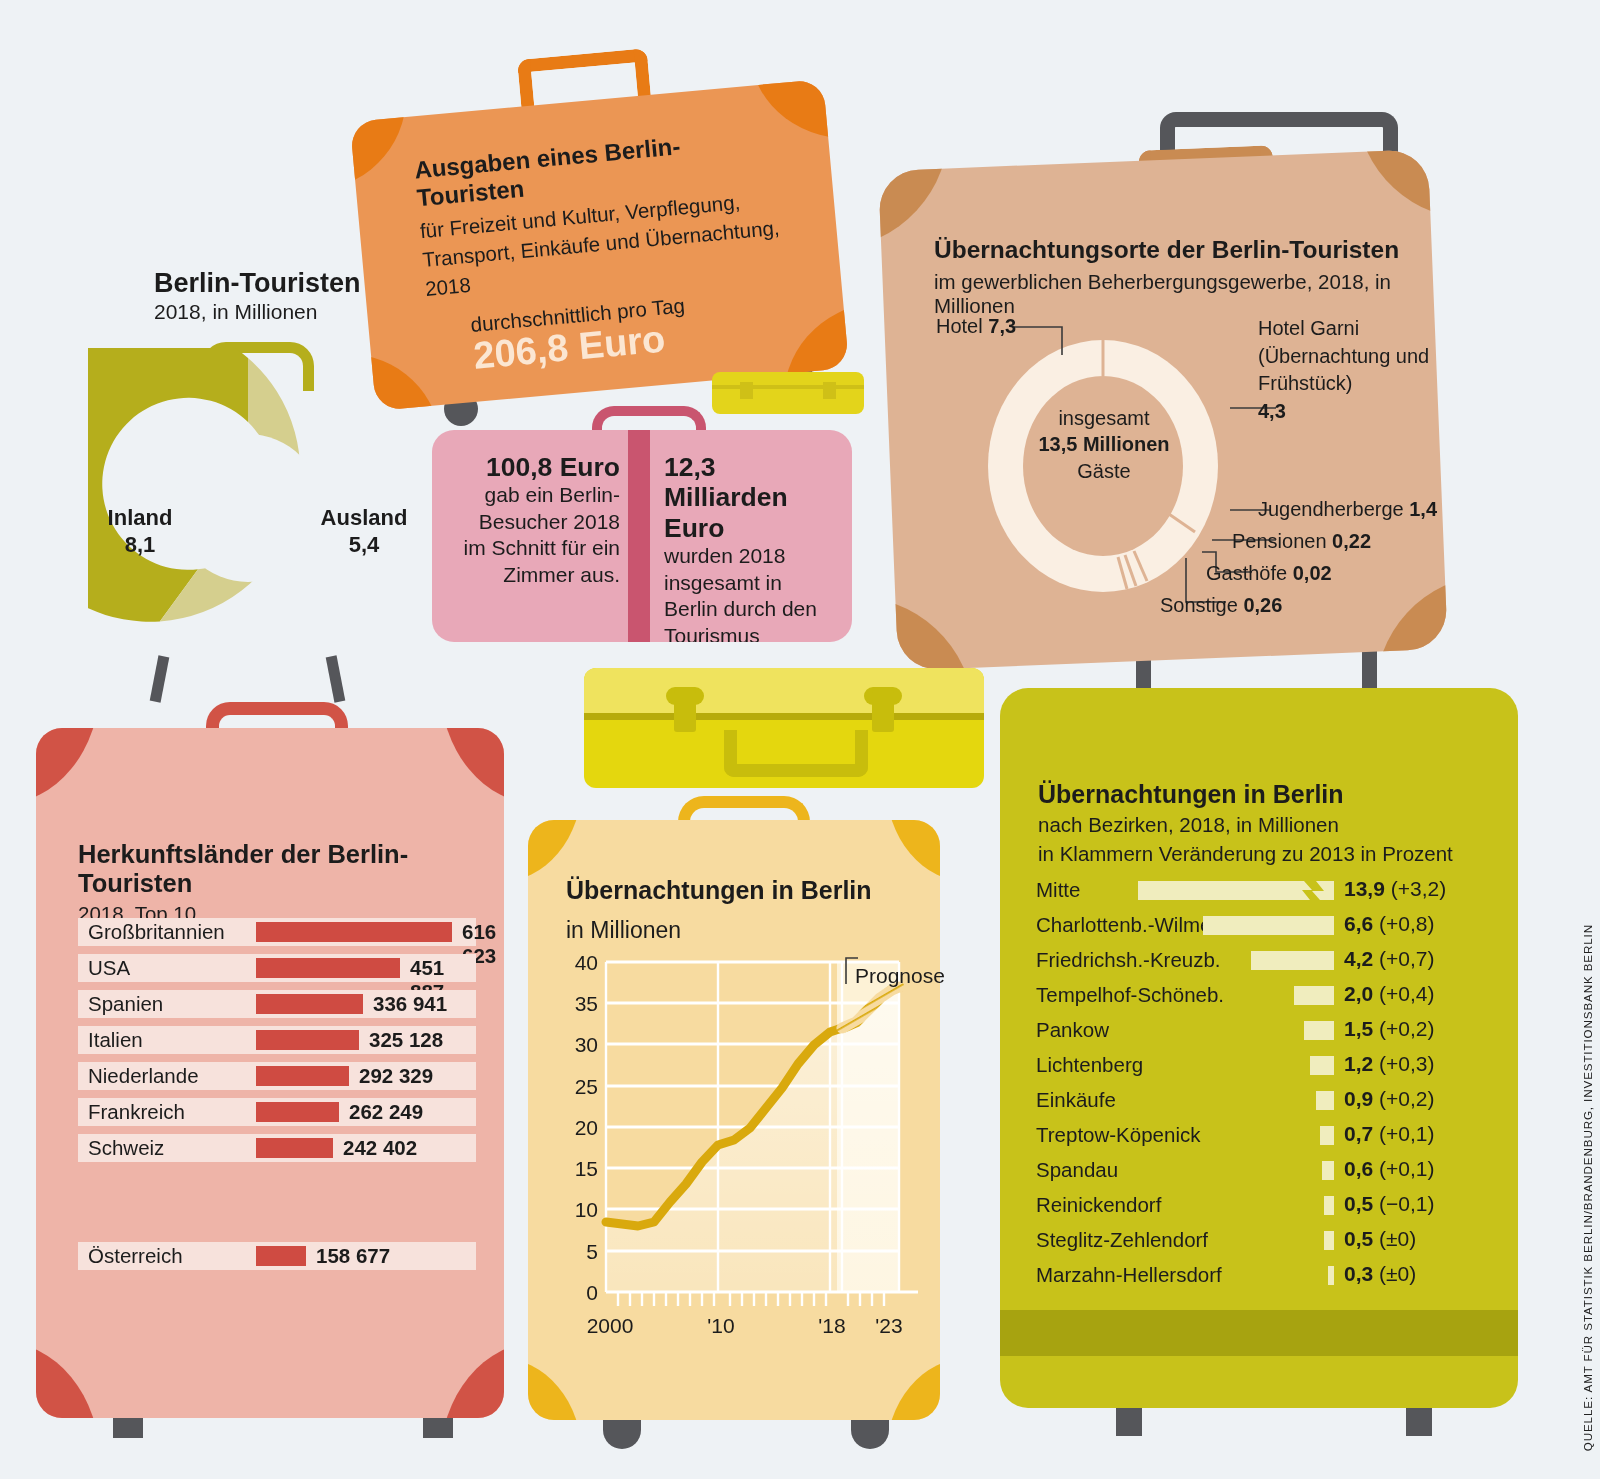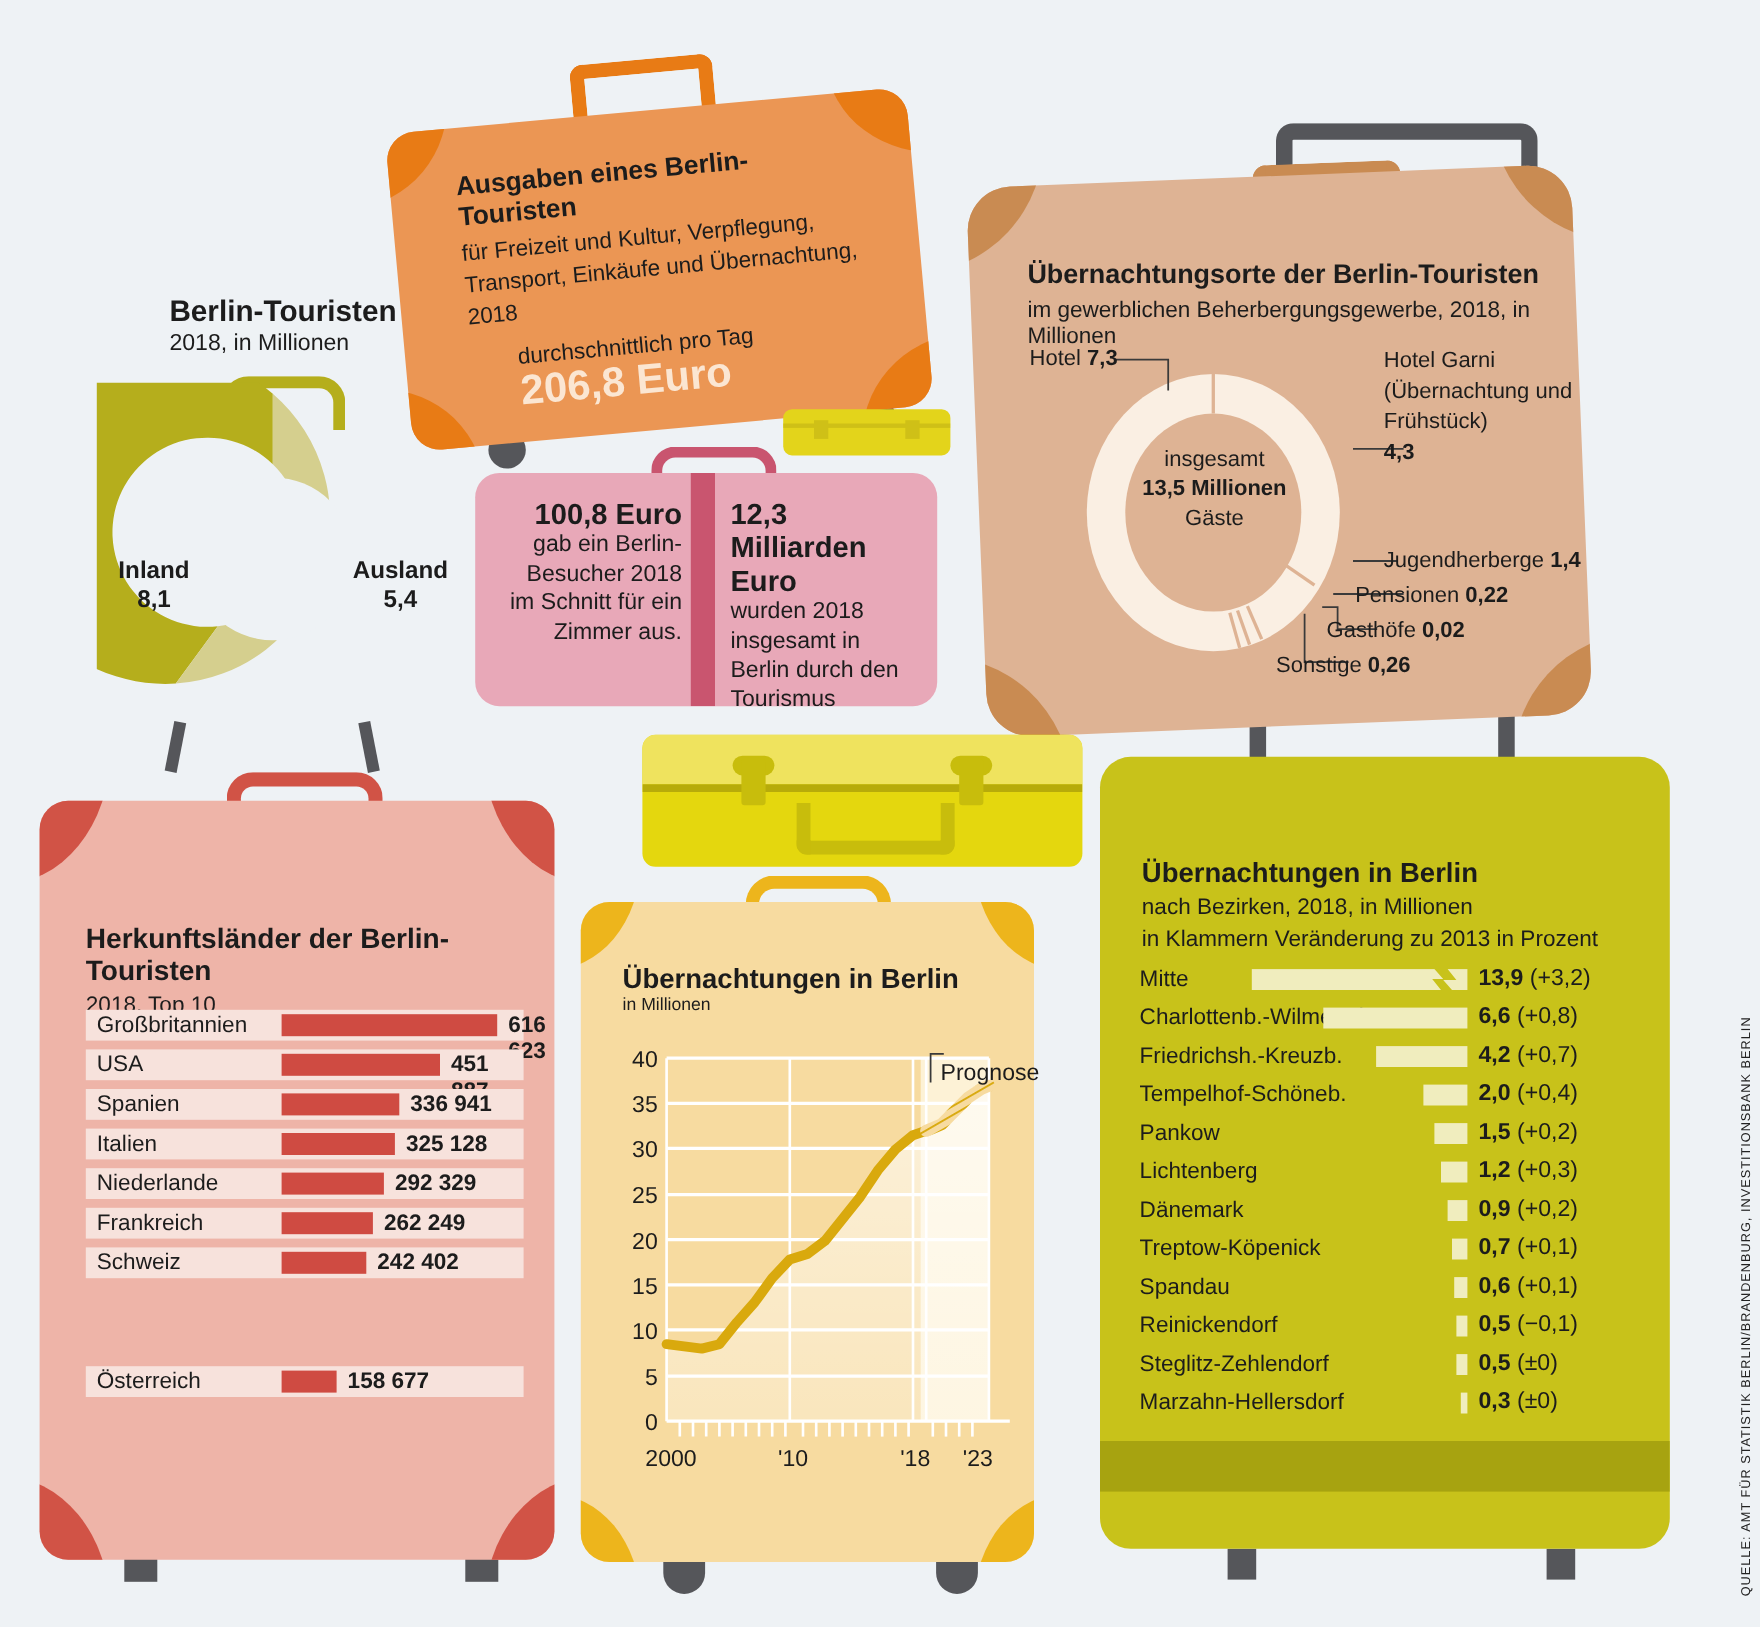--- a/index.html
+++ b/index.html
@@ -104,21 +104,21 @@
   .ausg-small{font-size:20.5px;margin-top:14px;}
   .ausg-big{font-size:38px;font-weight:bold;color:#fbe6d2;margin-top:-2px;}
 
   .pk-num{font-size:26.5px;font-weight:bold;line-height:1.15;}
   .pk-txt{font-size:21px;line-height:1.26;}
 
   .ro-title{font-size:25.5px;font-weight:bold;}
   .ro-sub{font-size:20.5px;margin-top:4px;}
 
   .cr-title{font-size:25px;font-weight:bold;}
-  .cr-sub{font-size:16px;margin-top:0;}
+  .cr-sub{font-size:23px;margin-top:12px;}
 
   .ol-title{font-size:25px;font-weight:bold;}
   .ol-sub{font-size:20.5px;line-height:1.28;margin-top:3px;}
 
   
   .ctry-row{position:absolute;left:0;width:398px;height:28px;background:#f7e2dc;}
   .ctry-name{position:absolute;left:10px;top:2px;font-size:20.5px;}
   .ctry-bar{position:absolute;left:178px;top:4px;height:20px;background:#cf4b42;}
   .ctry-val{position:absolute;font-size:20.5px;font-weight:bold;}
 
@@ -481,21 +481,21 @@
           <span class="dist-name">Pankow</span>
           <span class="dist-bar" style="left: 268px; width: 30px; background: rgb(240, 237, 190);"></span>
           <span class="dist-val" style="left: 308px;"><b>1,5</b> <span class="dist-chg">(+0,2)</span></span>
         </div>
         <div class="dist-row" style="top: 175px;">
           <span class="dist-name">Lichtenberg</span>
           <span class="dist-bar" style="left: 274px; width: 24px; background: rgb(240, 237, 190);"></span>
           <span class="dist-val" style="left: 308px;"><b>1,2</b> <span class="dist-chg">(+0,3)</span></span>
         </div>
         <div class="dist-row" style="top: 210px;">
-          <span class="dist-name">Dänemark</span>
+          <span class="dist-name">Einkäufe</span>
           <span class="dist-bar" style="left: 280px; width: 18px; background: rgb(240, 237, 190);"></span>
           <span class="dist-val" style="left: 308px;"><b>0,9</b> <span class="dist-chg">(+0,2)</span></span>
         </div>
         <div class="dist-row" style="top: 245px;">
           <span class="dist-name">Treptow-Köpenick</span>
           <span class="dist-bar" style="left: 284px; width: 14px; background: rgb(240, 237, 190);"></span>
           <span class="dist-val" style="left: 308px;"><b>0,7</b> <span class="dist-chg">(+0,1)</span></span>
         </div>
         <div class="dist-row" style="top: 280px;">
           <span class="dist-name">Spandau</span>

